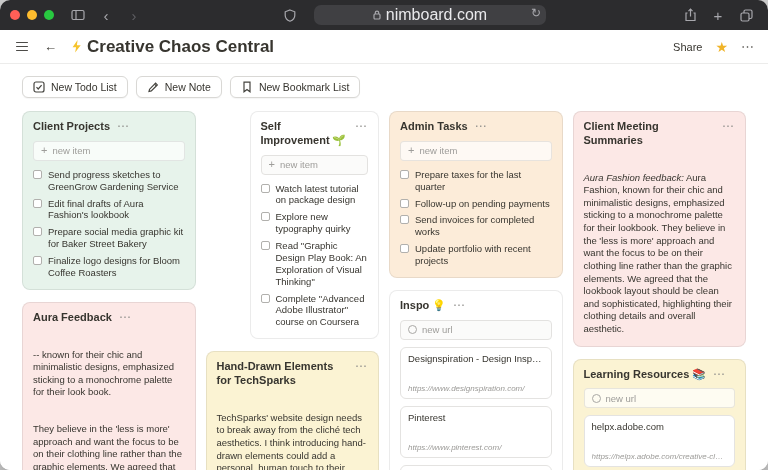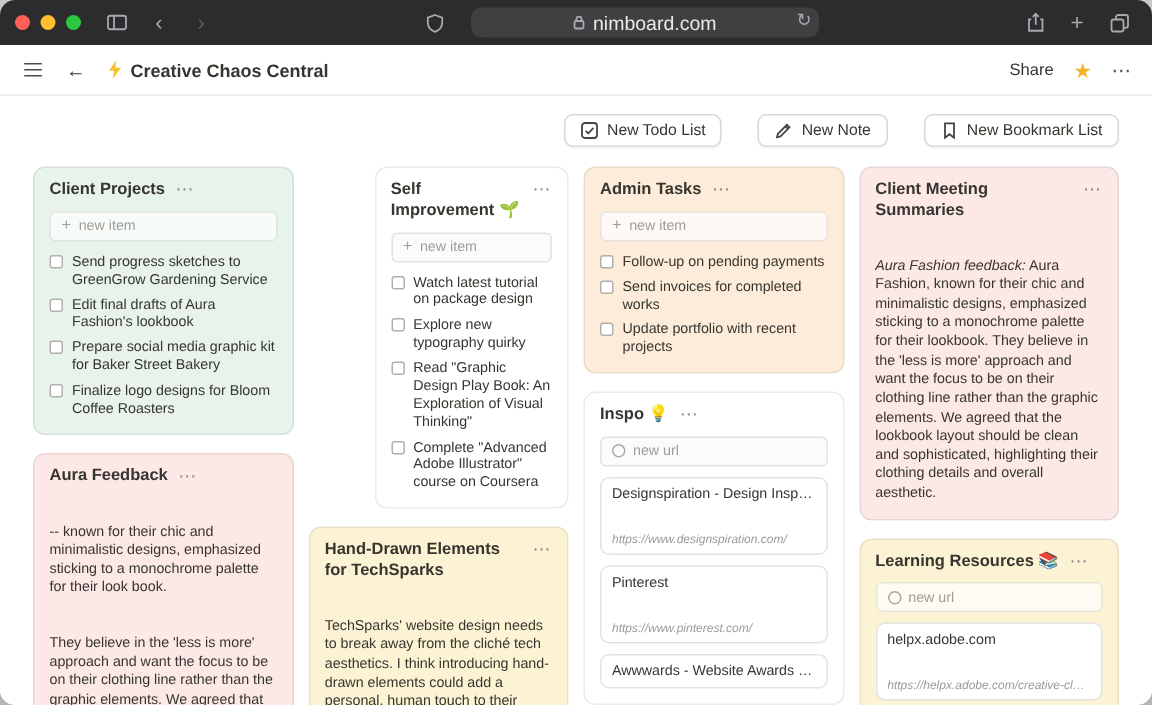--- a/index.html
+++ b/index.html
@@ -30,44 +30,44 @@
     width:24px; height:22px; display:flex; align-items:center; justify-content:center;
     cursor:pointer; padding:0;
   }
   .tb-btn.glyph{ font-size:15px; font-weight:400; }
   .tb-btn.dim{ color:#5f5f63; }
   .addr-zone{ flex:1; display:flex; align-items:center; justify-content:center; gap:12px; }
   .addr-pill{
     position:relative; width:232px; height:20px; background:#404043; border-radius:7px;
     display:flex; align-items:center; justify-content:center; gap:5px; cursor:pointer;
   }
-  .addr-pill .url{ color:#e9e9ec; font-size:13px; }
+  .addr-pill .url{ color:#e9e9ec; font-size:16px; }
   .addr-pill .refresh{
     position:absolute; right:5px; top:1px; background:none; border:none;
     color:#a8a8ad; font-size:12px; cursor:pointer;
   }
   .tb-icon{ stroke:#a8a8ad; fill:none; stroke-width:1.2; }
 
   
   .appbar{
     height:34px; flex:0 0 34px; background:#fff; border-bottom:1px solid #ececeb;
     display:flex; align-items:center; padding:0 14px; gap:12px;
   }
   .bars{ background:none; border:none; cursor:pointer; display:flex; flex-direction:column; gap:2.5px; padding:2px; }
   .bars .bar{ width:12px; height:1.6px; background:#4c4b48; border-radius:1px; }
   .nav-glyph{ background:none; border:none; font-size:13px; color:#37352f; cursor:pointer; padding:0 2px; }
-  .board-title{ display:flex; align-items:center; gap:5px; font-size:12px; font-weight:700; color:#37352f; }
+  .board-title{ display:flex; align-items:center; gap:5px; font-size:17px; font-weight:700; color:#37352f; }
   .appbar-right{ margin-left:auto; display:flex; align-items:center; gap:13px; }
   .share-btn{ background:none; border:none; font-size:11px; color:#37352f; cursor:pointer; }
   .star-btn{ background:none; border:none; font-size:14px; color:#f0b429; cursor:pointer; line-height:1; }
   .more-btn{ background:none; border:none; font-size:13px; color:#55534e; cursor:pointer; line-height:1; }
 
   
   .content{ flex:1; background:#fff; padding:12px 22px 0; overflow:hidden; }
-  .actions{ display:flex; gap:24px;justify-content:flex-end; }
+  .actions{ display:flex; gap:8px; }
   .action-btn{
     display:flex; align-items:center; gap:6px; background:#fff;
     border:1px solid #d9d8d5; border-radius:6px; padding:4px 10px;
     font-size:10.5px; color:#37352f; cursor:pointer;
     box-shadow:0 1px 1px rgba(0,0,0,.04); font-family:inherit;
   }
   .a-icon{ stroke:#45443f; fill:none; stroke-width:1.2; }
 
   .board{ display:flex; gap:10px; margin-top:13px; align-items:flex-start; }
   .column{ flex:1; min-width:0; display:flex; flex-direction:column; gap:12px; }
@@ -292,20 +292,24 @@
               <h3 class="card-title"><span>Admin Tasks</span></h3>
               <button class="card-menu">⋯</button>
             </div>
             <div class="new-input">
               <span class="plus-ic">+</span>
               <input class="ghost-input" placeholder="new item" style="">
             </div>
             <div class="todo-list">
               <div class="todo-item">
                 <span class="checkbox"></span>
+                <span class="todo-label">Prepare taxes for the last quarter</span>
+              </div>
+              <div class="todo-item">
+                <span class="checkbox"></span>
                 <span class="todo-label">Follow-up on pending payments</span>
               </div>
               <div class="todo-item">
                 <span class="checkbox"></span>
                 <span class="todo-label">Send invoices for completed works</span>
               </div>
               <div class="todo-item">
                 <span class="checkbox"></span>
                 <span class="todo-label">Update portfolio with recent projects</span>
               </div>

